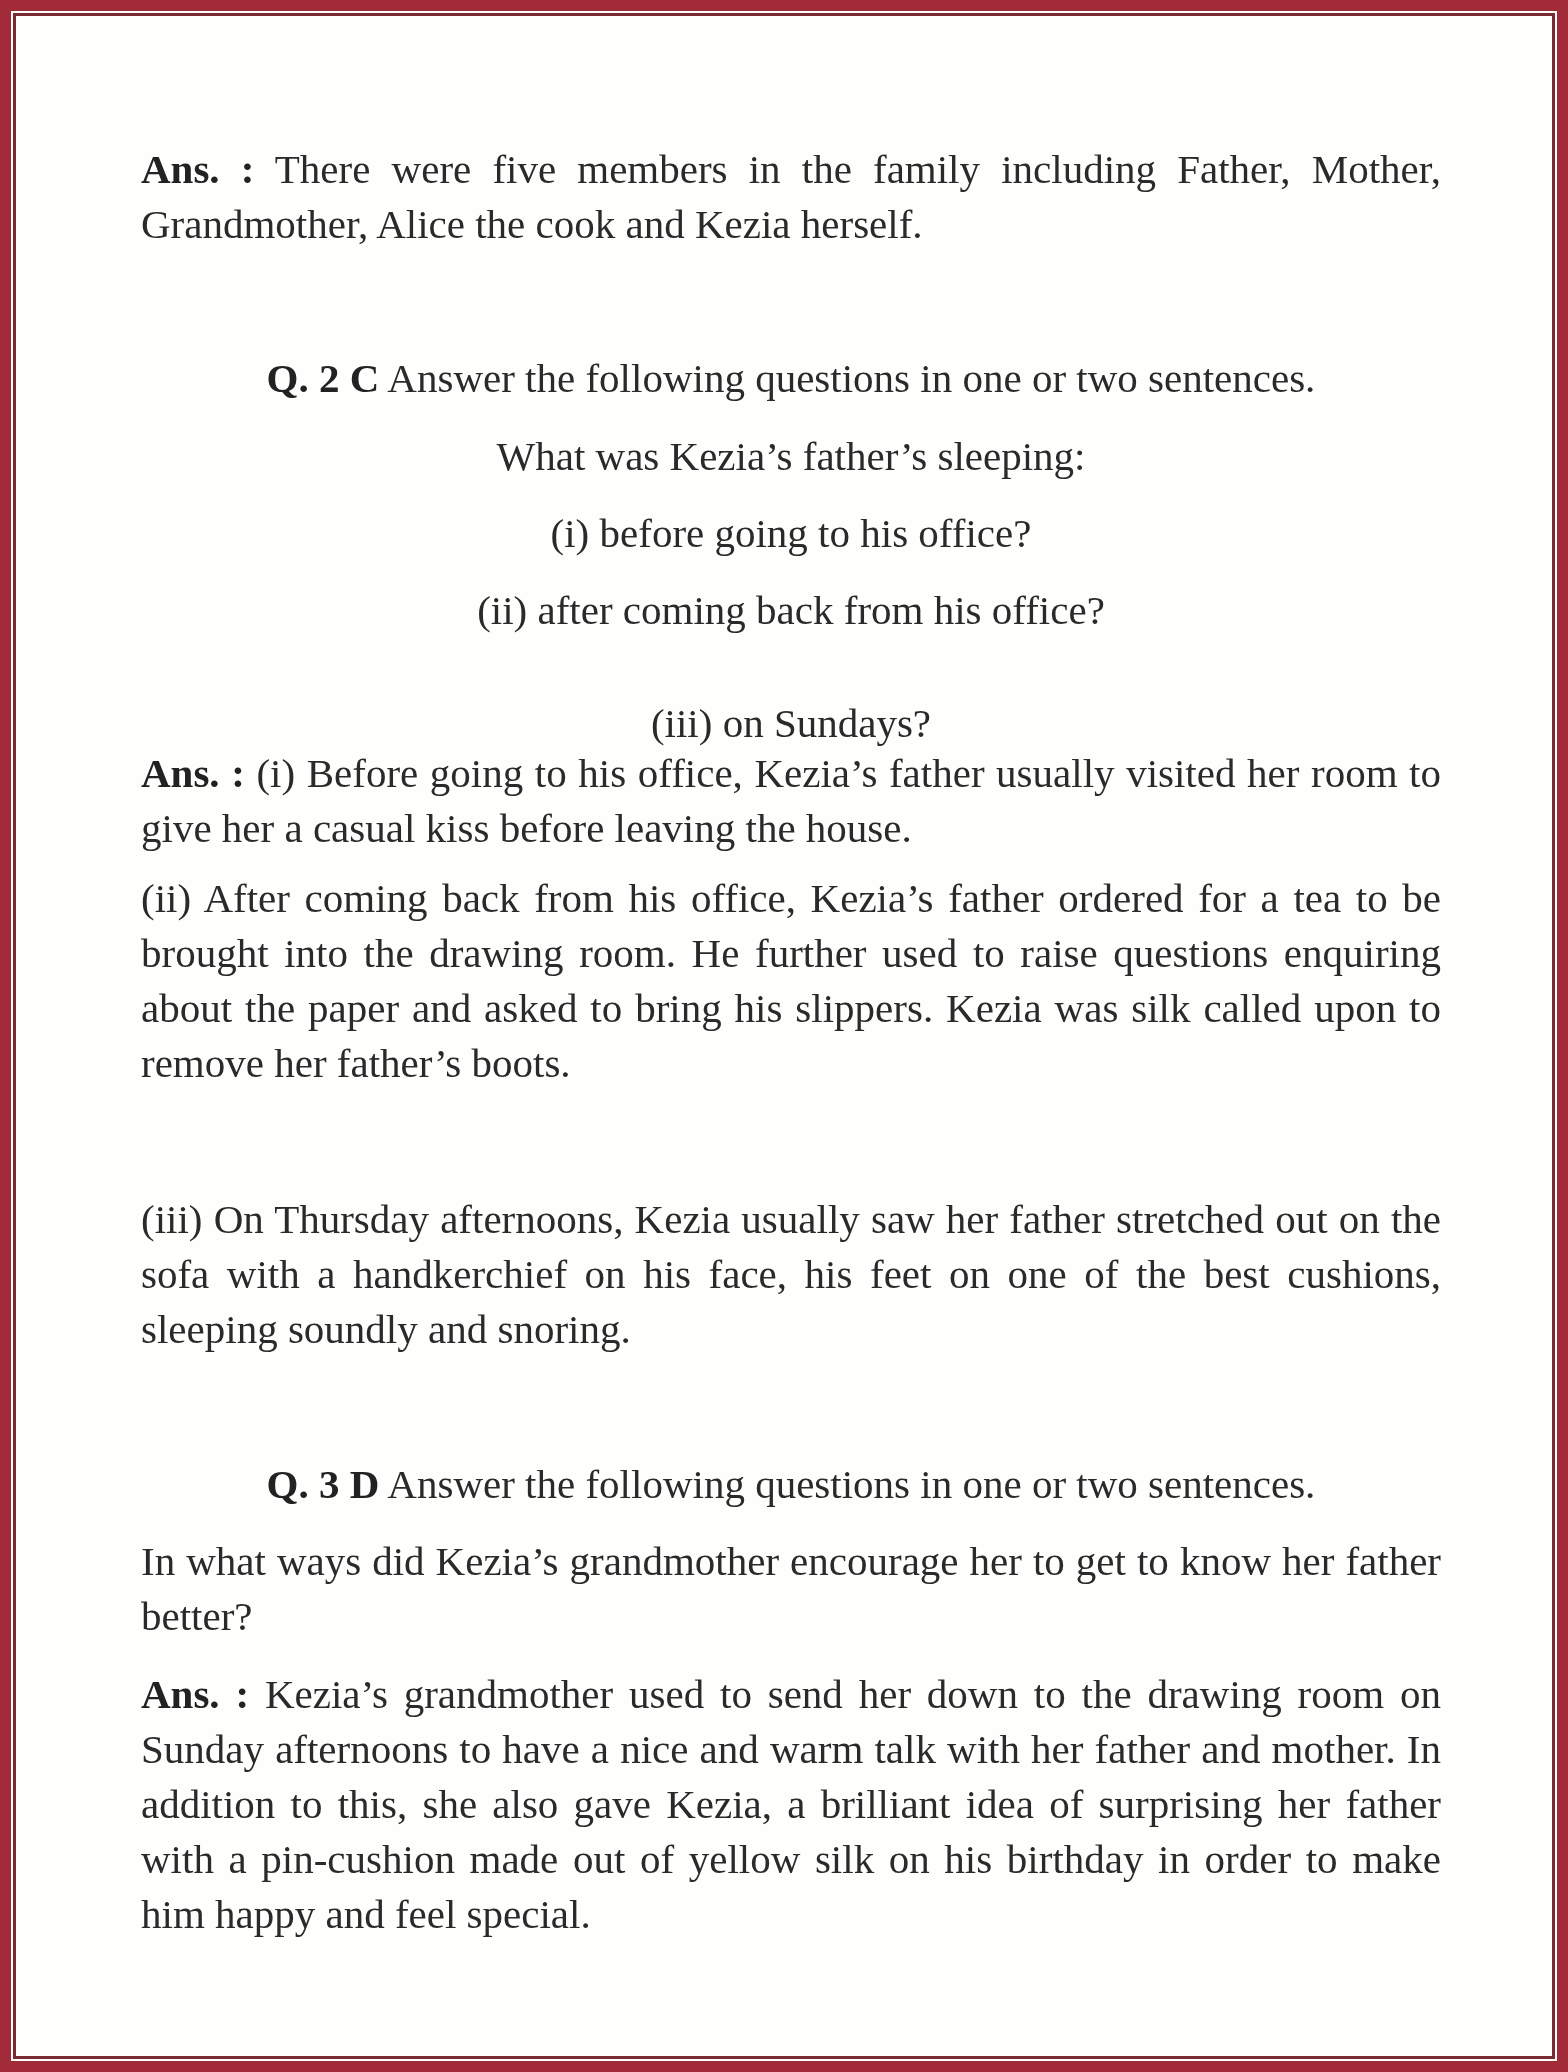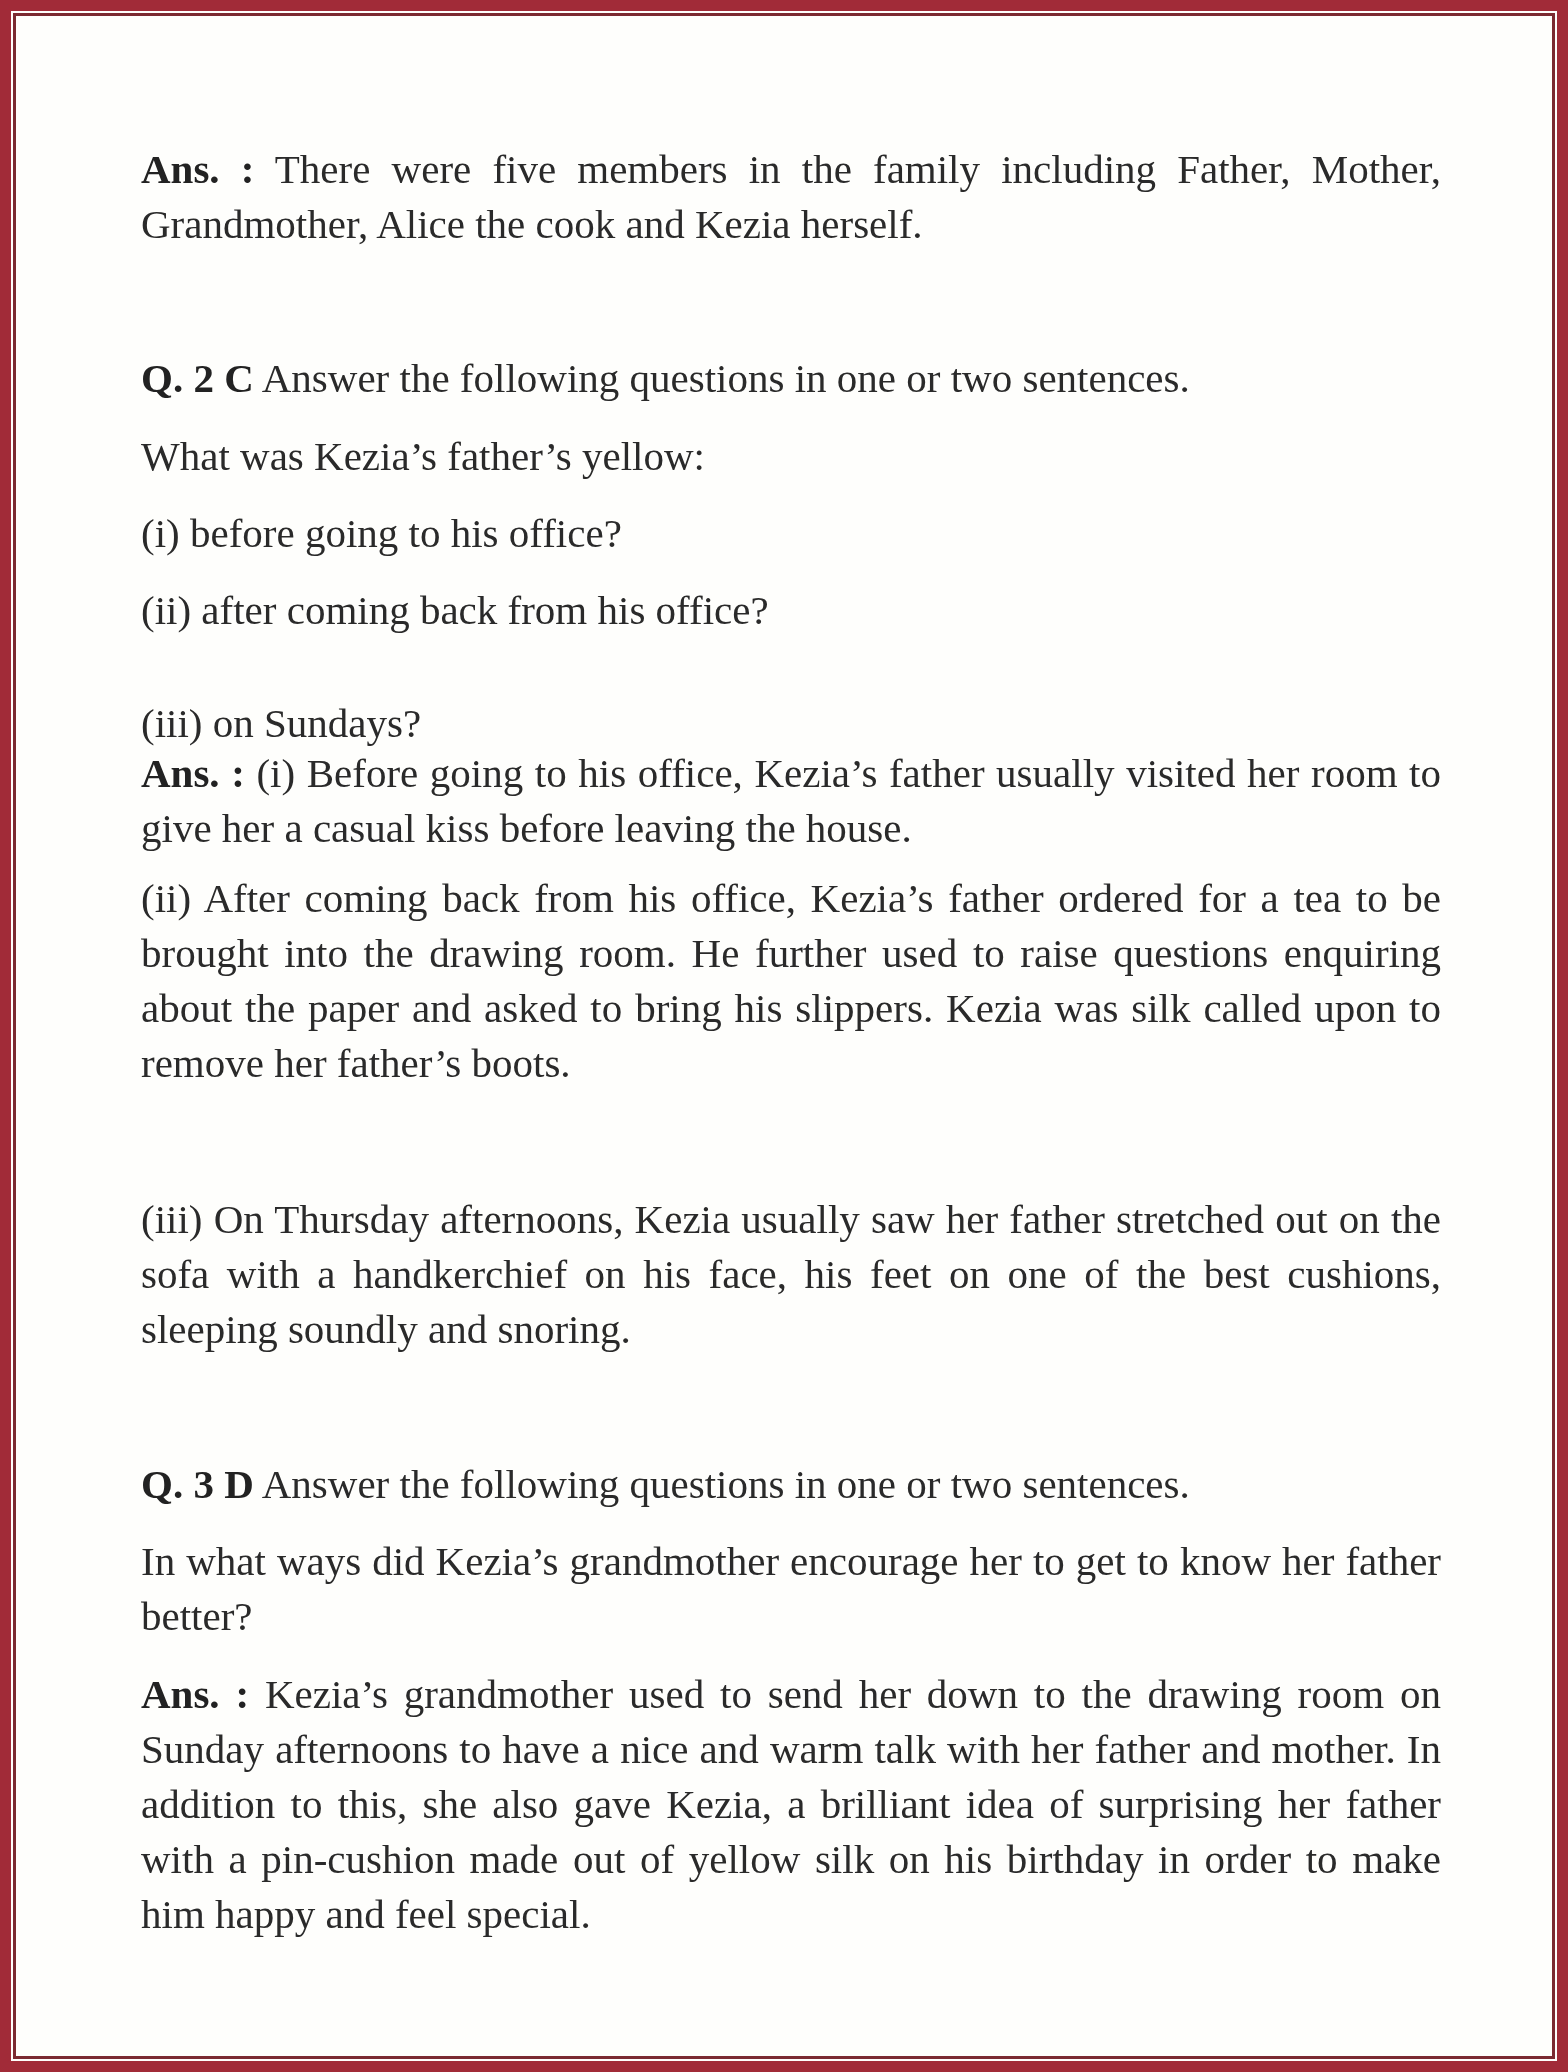--- a/index.html
+++ b/index.html
@@ -18,36 +18,36 @@
     border: 3px solid #7b2a31; box-sizing: border-box;
   }
   .page {
     position: absolute; left: 133px; top: 0; width: 1300px;
     font-size: 41px; line-height: 55px;
   }
   .p {
     position: absolute; left: 0; width: 1300px; margin: 8px;
     text-align: justify;
   }
-  .p.nojust { text-align: left; }
+  .p.nojust { text-align: center; }
   b { font-weight: bold; color: #222; }
 </style>
 </head>
 <body>
 
 <div class="frame-outer"></div>
 <div class="frame-inner"></div>
 
 <div class="page">
 
   <p class="p" style="top:134px"><b>Ans. :</b><span> There were five members in the family including Father, Mother, Grandmother, Alice the cook and Kezia herself.</span></p>
 
   <p class="p nojust" style="top:343px"><b>Q. 2 C</b><span> Answer the following questions in one or two sentences.</span></p>
 
-  <p class="p nojust" style="top:421px">What was Kezia’s father’s yellow:</p>
+  <p class="p nojust" style="top:421px">What was Kezia’s father’s sleeping:</p>
   <p class="p nojust" style="top:498px">(i) before going to his office?</p>
   <p class="p nojust" style="top:575px">(ii) after coming back from his office?</p>
   <p class="p nojust" style="top:688px">(iii) on Sundays?</p>
 
   <p class="p" style="top:738px"><b>Ans. :</b><span> (i) Before going to his office, Kezia’s father usually visited her room to give her a casual kiss before leaving the house.</span></p>
 
   <p class="p" style="top:863px">(ii) After coming back from his office, Kezia’s father ordered for a tea to be brought into the drawing room. He further used to raise questions enquiring about the paper and asked to bring his slippers. Kezia was silk called upon to remove her father’s boots.</p>
 
   <p class="p" style="top:1184px">(iii) On Thursday afternoons, Kezia usually saw her father stretched out on the sofa with a handkerchief on his face, his feet on one of the best cushions, sleeping soundly and snoring.</p>
 

